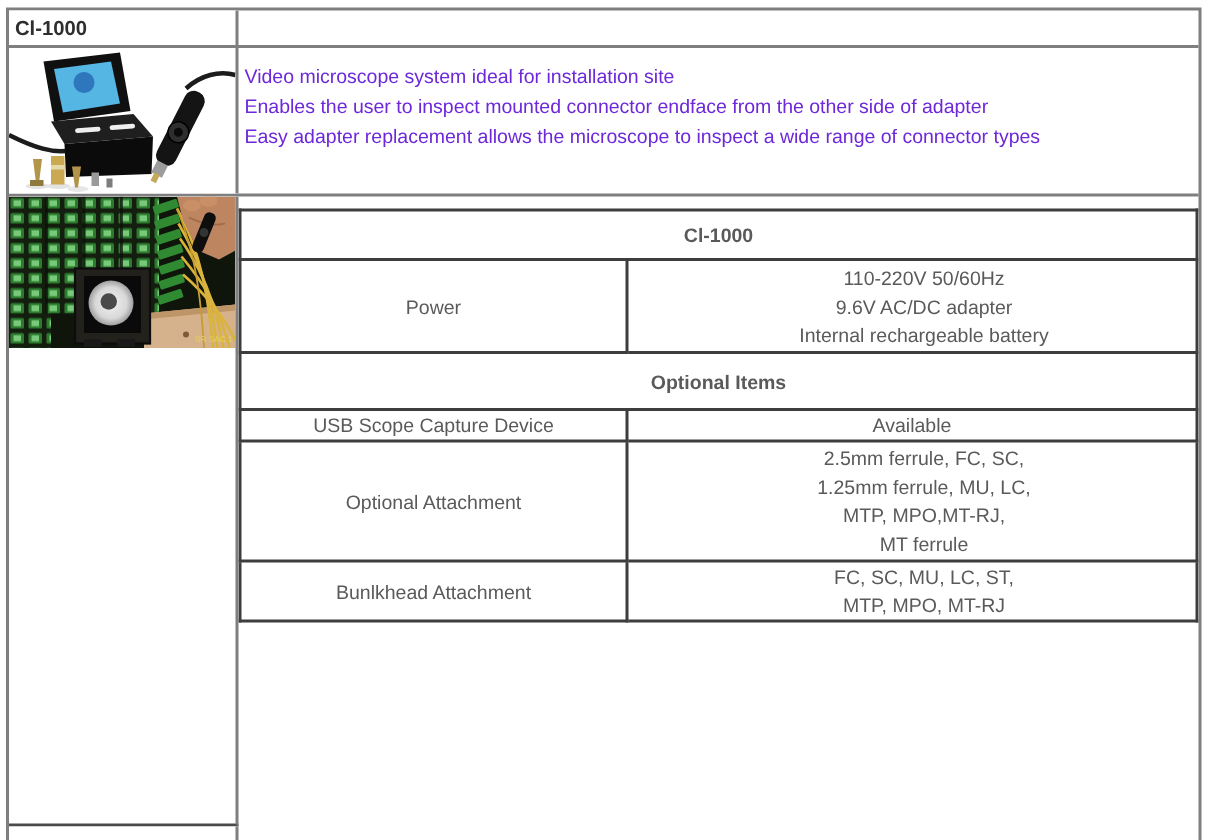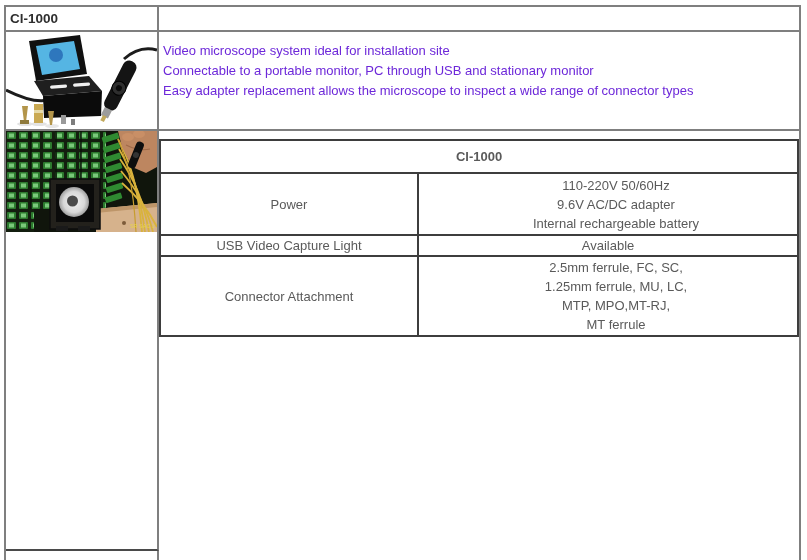--- a/index.html
+++ b/index.html
@@ -100,21 +100,21 @@
           <rect x="28" y="78" width="9" height="3" fill="#e6daa9"></rect>
           <polygon points="42,79 48,79 46,93 44,93" fill="#b3954a"></polygon>
           <rect x="55" y="83" width="5" height="9" fill="#9a9a9a"></rect>
           <rect x="65" y="87" width="4" height="6" fill="#7d7d7d"></rect>
         </g>
       </svg>
     </div>
     <div class="cell-right">
       <div class="desc-block">
         <div class="desc-line">Video microscope system ideal for installation site</div>
-        <div class="desc-line">Connectable to a portable monitor, PC through USB and stationary monitor</div>
+        <div class="desc-line">Enables the user to inspect mounted connector endface from the other side of adapter</div>
         <div class="desc-line">Easy adapter replacement allows the microscope to inspect a wide range of connector types</div>
       </div>
     </div>
   </div>
 
   <div class="row r-main">
     <div class="cell-left">
       <svg class="photo" width="151" height="101" viewBox="0 0 151 101">
         <defs>
           <pattern id="conn" width="12" height="10" patternUnits="userSpaceOnUse">
@@ -194,32 +194,42 @@
           </tr>
           <tr>
             <td style="height:60px">Power</td>
             <td>
               <span class="vline">110-220V 50/60Hz</span>
               <span class="vline">9.6V AC/DC adapter</span>
               <span class="vline">Internal rechargeable battery</span>
             </td>
           </tr>
           <tr>
-            <td style="height:18px">USB Video Capture Light</td>
+            <td class="hdr" colspan="2" style="height:36px">Optional Items</td>
+          </tr>
+          <tr>
+            <td style="height:18px">USB Scope Capture Device</td>
             <td>Available</td>
           </tr>
           <tr>
-            <td style="height:78px">Connector Attachment</td>
+            <td style="height:78px">Optional Attachment</td>
             <td>
               <span class="vline">2.5mm ferrule, FC, SC,</span>
               <span class="vline">1.25mm ferrule, MU, LC,</span>
               <span class="vline">MTP, MPO,MT-RJ,</span>
               <span class="vline">MT ferrule</span>
             </td>
           </tr>
+          <tr>
+            <td style="height:36px">Bunlkhead Attachment</td>
+            <td>
+              <span class="vline">FC, SC, MU, LC, ST,</span>
+              <span class="vline">MTP, MPO, MT-RJ</span>
+            </td>
+          </tr>
 
         </tbody>
       </table>
     </div>
   </div>
 
   <div class="row r-partial">
     <div class="cell-left"></div>
     <div class="cell-right"></div>
   </div>

